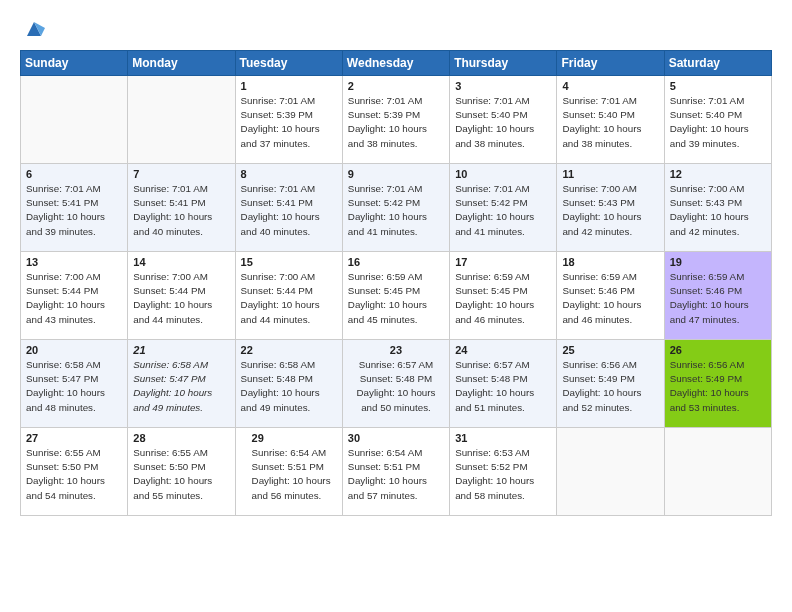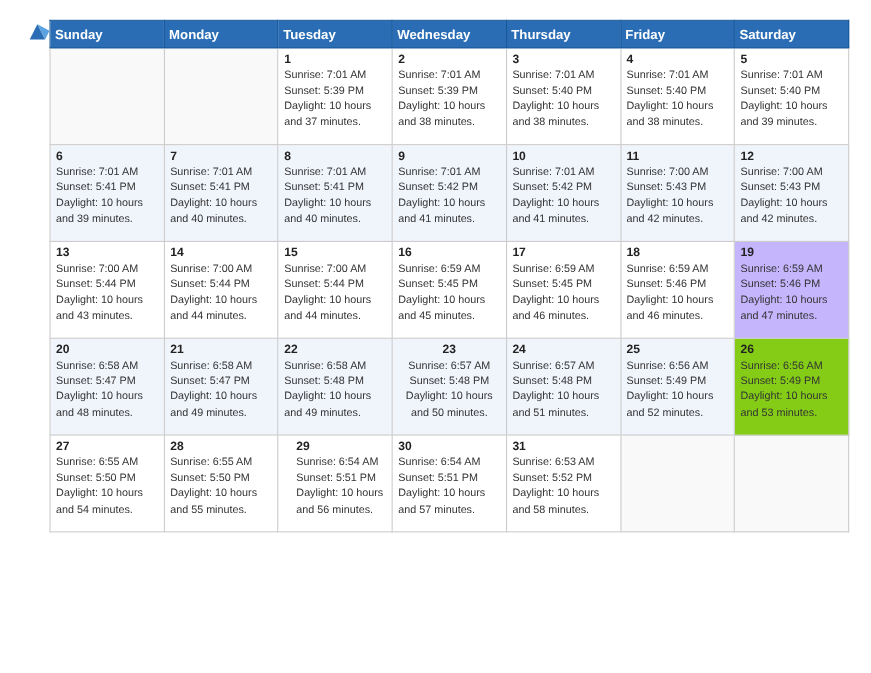--- a/index.html
+++ b/index.html
@@ -8,21 +8,21 @@
       height: 612px;
       font-family: Arial, sans-serif;
       background: #fff;
       overflow: hidden;
     }
     .page {
       width: 792px;
       height: 455px;
       padding: 18px 20px 12px 20px;
       display: flex;
-      flex-direction: row;
+      flex-direction: column;
     }
     .header {
       display: flex;
       justify-content: space-between;
       align-items: flex-start;
       margin-bottom: 10px;
     }
     .logo {
       display: flex;
       align-items: center;
@@ -283,21 +283,21 @@
           </td>
         </tr>
         <tr>
           <td style="background: rgb(240, 244, 251);">
             <span class="day-num">20</span>
             <div class="day-info">Sunrise: 6:58 AM
 Sunset: 5:47 PM
 Daylight: 10 hours
 and 48 minutes.</div>
           </td>
-          <td style="background: rgb(240, 244, 251);">
+          <td style="background: rgb(240, 244, 251); font-style: italic;">
             <span class="day-num">21</span>
             <div class="day-info">Sunrise: 6:58 AM
 Sunset: 5:47 PM
 Daylight: 10 hours
 and 49 minutes.</div>
           </td>
           <td style="background: rgb(240, 244, 251);">
             <span class="day-num">22</span>
             <div class="day-info">Sunrise: 6:58 AM
 Sunset: 5:48 PM

